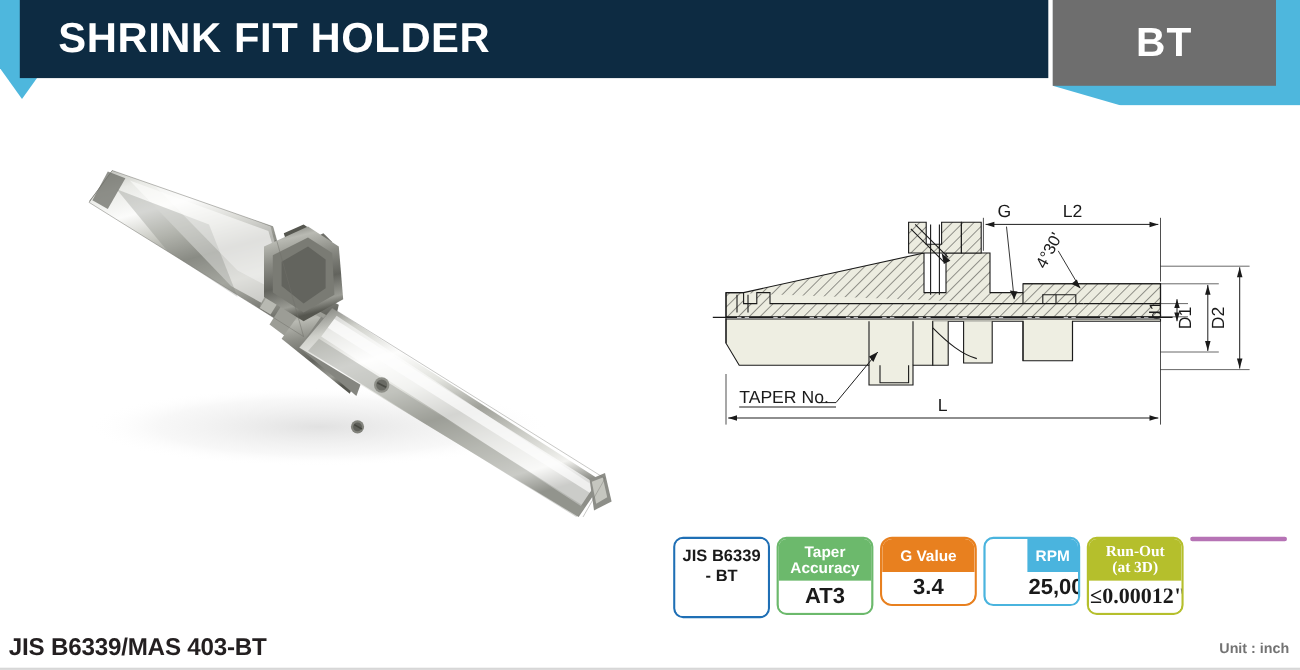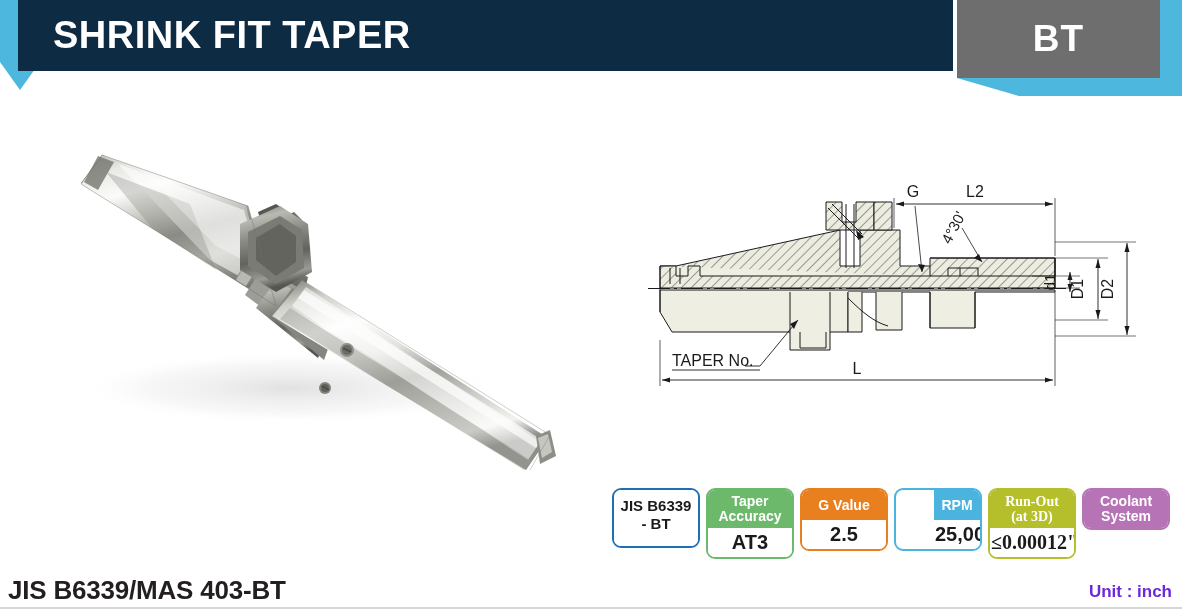--- a/index.html
+++ b/index.html
@@ -72,47 +72,47 @@
     text-align:center;color:#1a1a1a;font-weight:bold;
     font-size:20px;line-height:18px;background:#ffffff;
     padding:5px 1px 6px 1px;
   }
   
   .spec.plain{border-color:#1f6fb5;}
   .spec.plain .spec-head{
     background:#ffffff;color:#1a1a1a;font-size:15px;
     min-height:0;padding:8px 1px 2px 1px;
   }
-  .spec.plain .spec-val{padding-top:0;padding-bottom:13px;font-size:15px;}
+  .spec.plain .spec-val{padding-top:0;padding-bottom:27px;font-size:15px;}
 
   
   .footer-title{
     position:absolute;left:8px;top:575px;
-    font-size:26px;font-weight:bold;color:#231f20;
+    font-size:22px;font-weight:bold;color:#231f20;
     letter-spacing:-0.2px;white-space:nowrap;
   }
   .footer-unit{
     position:absolute;right:10px;top:582px;
-    font-size:17px;font-weight:bold;color:#6d28d9;
+    font-size:13px;font-weight:bold;color:#737373;
     white-space:nowrap;
   }
   .footer-rule{
     position:absolute;left:0;bottom:0;width:1182px;height:2px;
     background:#d7d7d7;
   }
 </style>
 </head>
 <body>
 
 <div class="page">
 
   <div>
     <div class="hdr-cyan-left" style="background: rgb(78, 183, 221);"></div>
     <div class="hdr-bar" style="background: rgb(13, 43, 66);"></div>
-    <div class="hdr-title">SHRINK FIT TAPER</div>
+    <div class="hdr-title">SHRINK FIT HOLDER</div>
     <div class="hdr-cyan-right" style="background: rgb(78, 183, 221);"></div>
     <div class="hdr-badge" style="background: rgb(110, 110, 110);"></div>
     <div class="hdr-badge-label">BT</div>
   </div>
 
   <div class="photo-wrap">
     <svg width="540" height="350" viewBox="0 0 540 350" xmlns="http://www.w3.org/2000/svg">
       <defs>
         <linearGradient id="gTaper" x1="0" y1="0" x2="0.35" y2="1">
           <stop offset="0%" stop-color="#b9bab4"></stop>
@@ -323,47 +323,43 @@
     </div>
 
     <div class="spec" style="border-color: rgb(108, 185, 108);">
       <div class="spec-head" style="background: rgb(108, 185, 108); justify-content: flex-end;">
         <span>Taper</span>
         <span>Accuracy</span>
       </div>
       <div class="spec-val">AT3</div>
     </div>
 
-    <div class="spec" style="border-color: rgb(232, 128, 31);">
+    <div class="spec" style="border-color: rgb(232, 128, 31); border-radius: 11px;">
       <div class="spec-head" style="background: rgb(232, 128, 31);">
         <span>G Value</span>
       </div>
-      <div class="spec-val">2.5</div>
+      <div class="spec-val">3.4</div>
     </div>
 
     <div class="spec" style="border-color: rgb(74, 180, 222); padding-left: 38px;">
       <div class="spec-head" style="background: rgb(74, 180, 222);">
         <span>RPM</span>
       </div>
       <div class="spec-val">25,000</div>
     </div>
 
     <div class="spec" style="border-color: rgb(181, 191, 44); font-family: Liberation Serif, serif;">
       <div class="spec-head" style="background: rgb(181, 191, 44);">
         <span>Run-Out</span>
         <span>(at 3D)</span>
       </div>
       <div class="spec-val">≤0.00012"</div>
     </div>
 
     <div class="spec" style="border-color: rgb(182, 115, 181);">
-      <div class="spec-head" style="background: rgb(182, 115, 181);">
-        <span>Coolant</span>
-        <span>System</span>
-      </div>
     </div>
   </div>
 
   <div class="footer-title">JIS B6339/MAS 403-BT</div>
   <div class="footer-unit">Unit : inch</div>
   <div class="footer-rule"></div>
 
 </div>
 
 </body></html>

